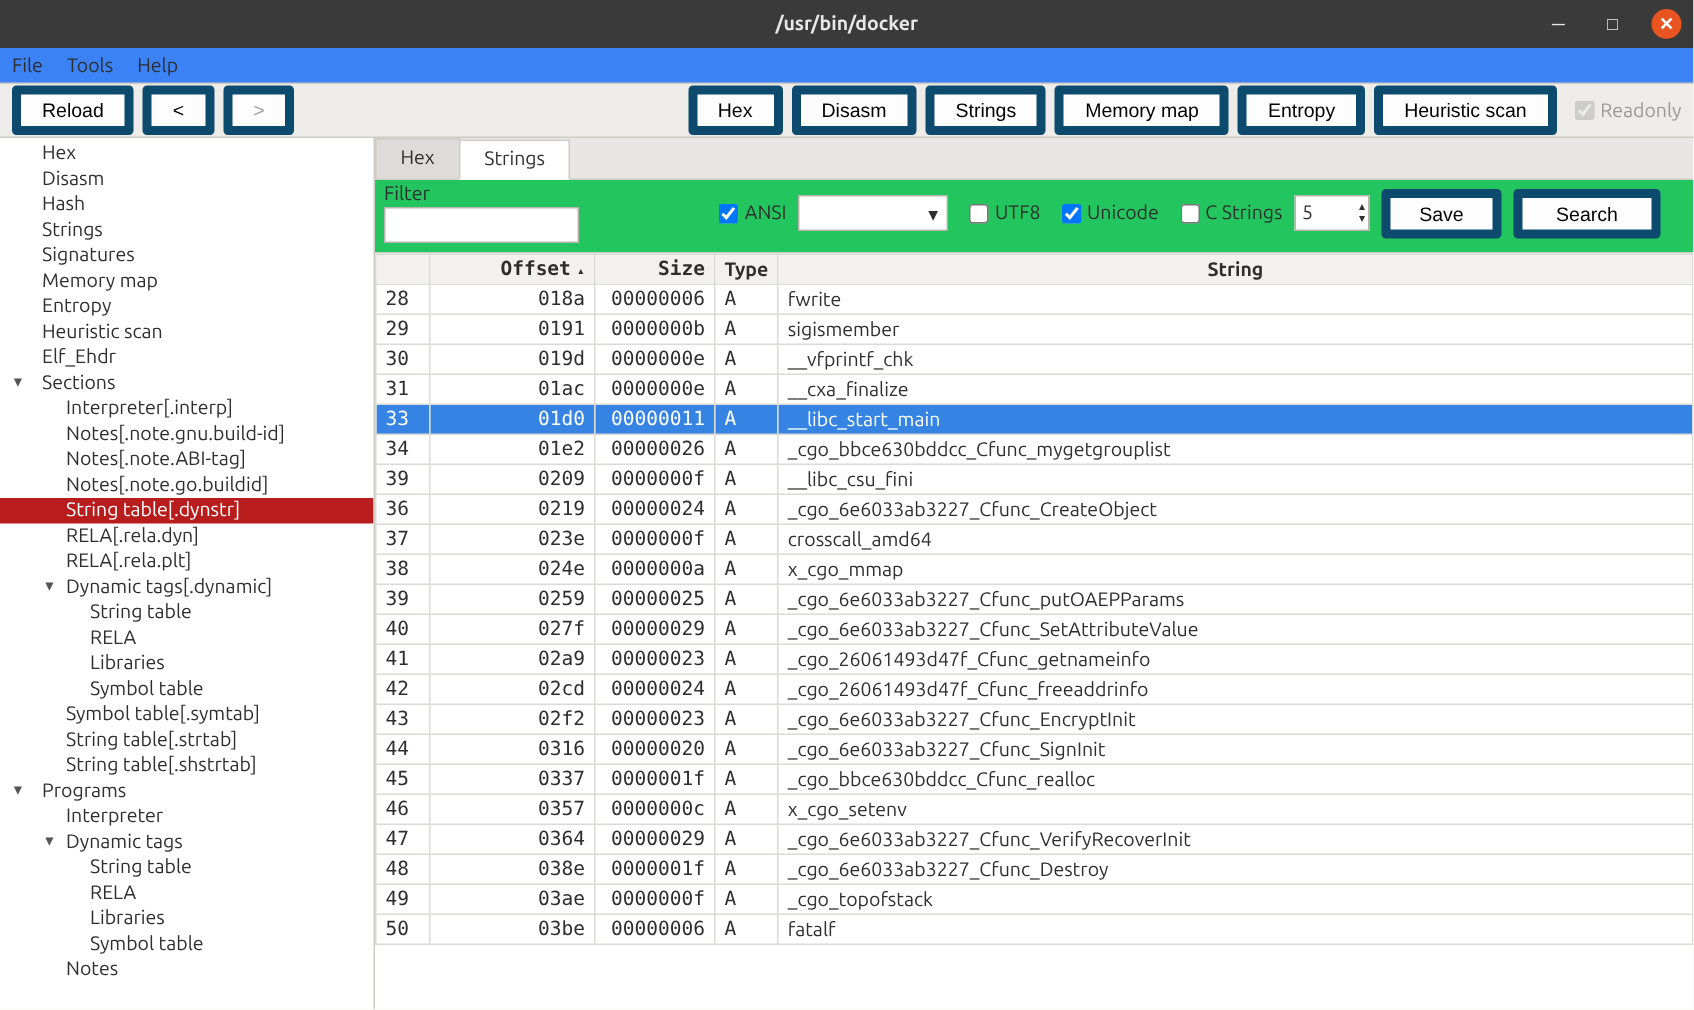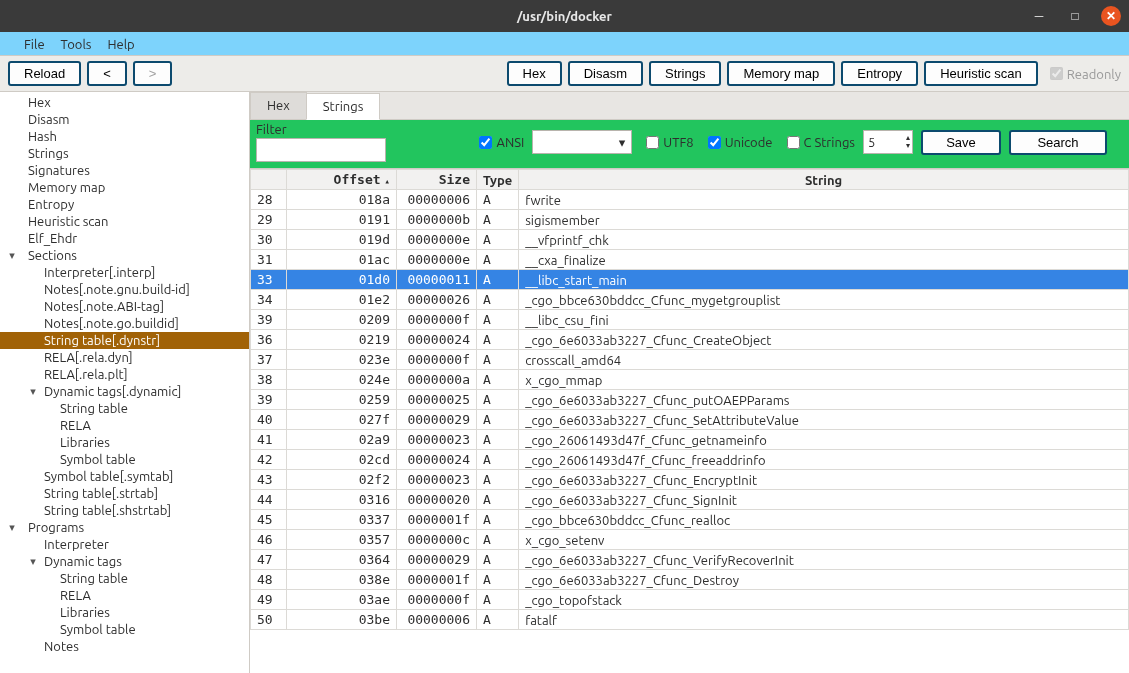--- a/index.html
+++ b/index.html
@@ -40,41 +40,41 @@
   color: #e8e8e8;
   font-size: 12px;
 }
 .win-close {
   background: #e95420;
   border-radius: 50%;
   color: #fff;
 }
 .menubar {
   height: 24px;
-  background: #7dd3fc;
+  background: #3b82f6;
   border-bottom: 1px solid #cfcbc5;
   display: flex;
   align-items: center;
-  padding: 0 24px;
+  padding: 0 8px;
   gap: 16px;
 }
 .menubar span { cursor: default; }
 .toolbar {
   height: 36px;
   background: #edece9;
   border-bottom: 1px solid #cfcbc5;
   display: flex;
   align-items: center;
   padding: 0 8px;
   gap: 6px;
 }
 .toolbar .spacer { flex: 1; }
 .btn {
   background: #fdfdfd;
-  border: 2px solid #0c4a6e;
+  border: 6px solid #0c4a6e;
   border-radius: 3px;
   padding: 3px 14px;
   font-size: 13px;
   cursor: pointer;
 }
 .btn:disabled, .btn.disabled {
   color: #a0a0a0;
 }
 .chk { display: inline-flex; align-items: center; gap: 4px; margin-left: 6px; }
 .chk input { margin: 0; }
@@ -105,21 +105,21 @@
   position: absolute;
   left: 0;
   width: 24px;
   text-align: center;
   font-size: 11px;
   color: #555;
 }
 .tree-item.d1.expandable::before { left: 0px; width: 24px; }
 .tree-item.d2.expandable::before { left: 24px; width: 18px; }
 .tree-item.selected {
-  background: #a16207;
+  background: #b91c1c;
   color: #fff;
 }
 .content {
   flex: 1;
   display: flex;
   flex-direction: column;
   overflow: hidden;
 }
 .tabs {
   display: flex;

